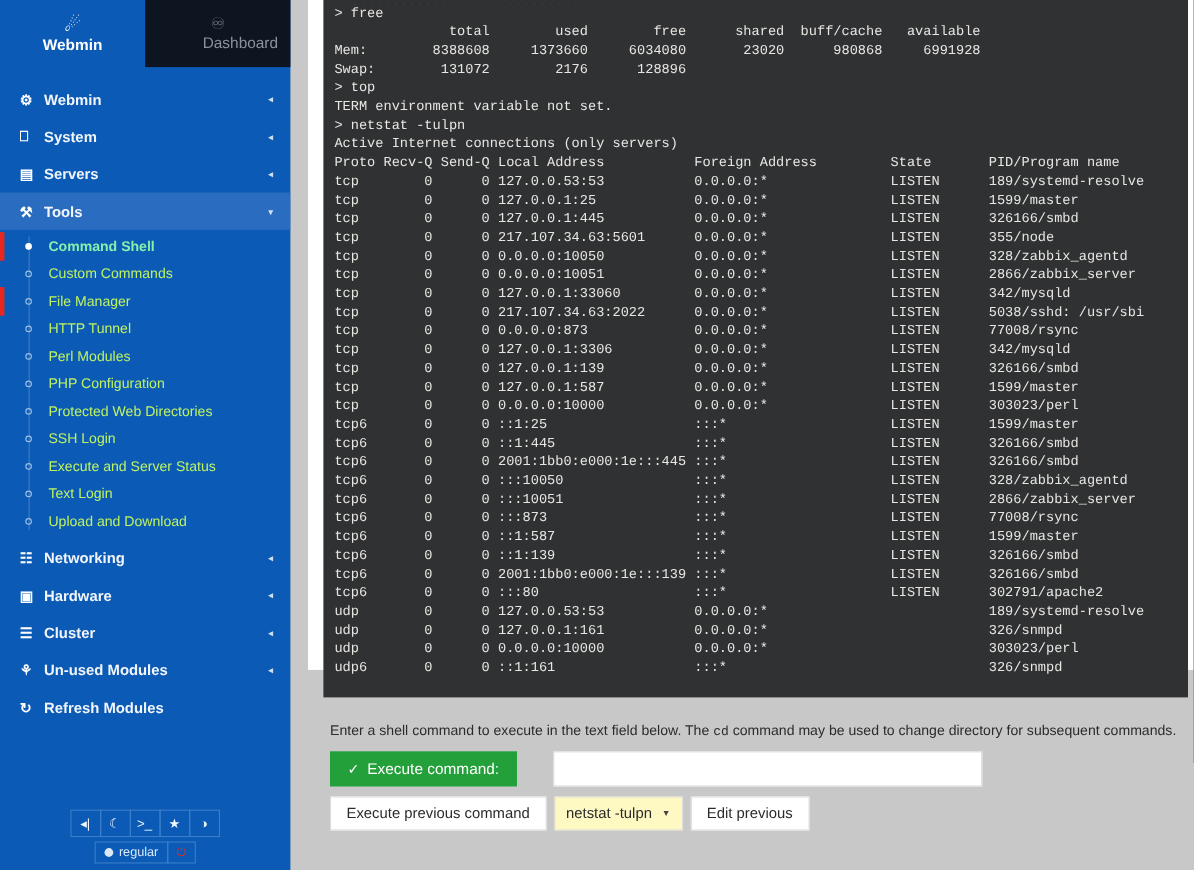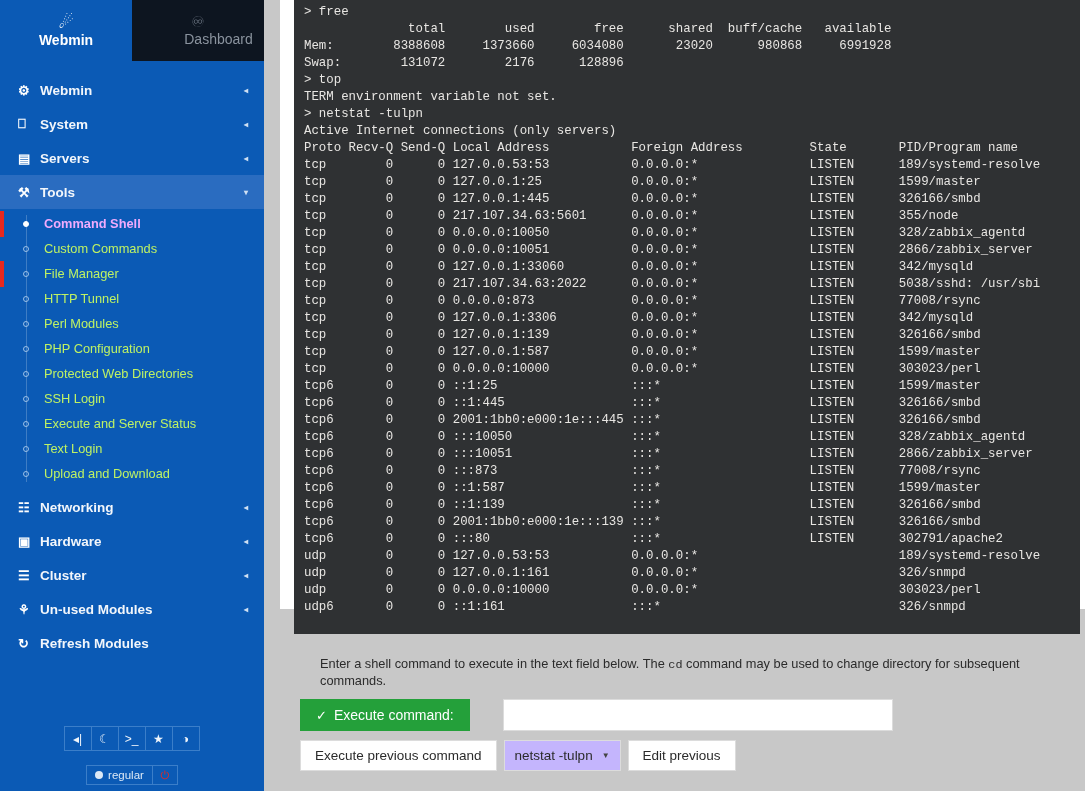--- a/index.html
+++ b/index.html
@@ -79,41 +79,41 @@
   }
   .sub-item .dot {
     width: 16px; flex: 0 0 16px;
     display: flex; align-items: center; justify-content: center;
   }
   .sub-item .dot i {
     display: block; width: 6px; height: 6px;
     border-radius: 50%; border: 1px solid #9cc0e6;
     background: transparent;
   }
-  .sub-item.sel { font-weight: bold; color: #f0abfc; }
+  .sub-item.sel { font-weight: bold; color: #86efac; }
   .sub-item.sel .dot i { background: #ffffff; border-color: #ffffff; }
   .sub-item .lbl { padding-left: 10px; }
   .redmark {
     position: absolute; left: 0; width: 4px; height: 26px;
     background: #e8281e;
   }
 
   .side-footer {
     flex: 0 0 auto; padding: 0 0 6px 0;
     display: flex; flex-direction: column; align-items: center; gap: 3px;
   }
   .fico-row { display: flex; }
   .fico {
     width: 28px; height: 25px;
     border: 1px solid #3b7ec9;
     display: flex; align-items: center; justify-content: center;
     color: #eef4fb; font-size: 12px; cursor: pointer;
     margin-left: -1px;
   }
-  .user-row { display: flex; margin-top: 11px; }
+  .user-row { display: flex; margin-top: 1px; }
   .user-chip {
     height: 20px; border: 1px solid #3b7ec9;
     display: flex; align-items: center; gap: 5px;
     padding: 0 8px; color: #dbe8f6; font-size: 11.5px;
   }
   .user-chip .av {
     width: 8px; height: 8px; border-radius: 50%; background: #dbe8f6;
   }
   .logout-chip {
     width: 26px; height: 20px; border: 1px solid #3b7ec9;
@@ -134,21 +134,21 @@
     margin-top: 0; flex: 0 0 634px;
     background: #2f3133; color: #e8e6e3;
     font-family: "Liberation Mono", monospace;
     font-size: 12.4px; line-height: 17px;
     padding: 0 0 6px 10px;
     white-space: pre; overflow: hidden;
   }
   .term .clip { display: block; height: 4px; overflow: hidden; color: #9aa0a6; }
 
   .form-area { padding: 22px 6px 0 6px; flex: 1; }
-  .hint { font-size: 12.8px; color: #2b2b2b; line-height: 16px; margin-left: 20px; }
+  .hint { font-size: 12.8px; color: #2b2b2b; line-height: 16px; }
   .hint code {
     font-family: "Liberation Mono", monospace; font-size: 11.8px; color: #2b2b2b;
   }
   .row1 { display: flex; align-items: stretch; margin-top: 10px; }
   .exec-btn {
     background: #24a03a; color: #fff;
     border: none; height: 32px; padding: 0 16px;
     font-size: 14px; font-family: "Liberation Sans", sans-serif;
     display: flex; align-items: center; gap: 7px; cursor: pointer;
   }
@@ -162,21 +162,21 @@
   .row2 { display: flex; margin-top: 9px; }
   .btn-plain {
     height: 31px; padding: 0 14px;
     border: 1px solid #dcdcdc; background: #fff;
     font-size: 13.5px; color: #2b2b2b; cursor: pointer;
     display: flex; align-items: center;
     font-family: "Liberation Sans", sans-serif;
   }
   .sel-prev {
     height: 31px; padding: 0 10px; margin-left: 7px;
-    border: 1px solid #dcdcdc; background: #c4b5fd;
+    border: 1px solid #dcdcdc; background: #fef9c3;
     font-size: 13.5px; color: #2b2b2b; cursor: pointer;
     display: flex; align-items: center; gap: 9px;
   }
   .sel-prev .cv { font-size: 8px; color: #444; }
   .btn-edit { margin-left: 7px; }
 </style>
 </head>
 <body>
 
 <div class="app">

